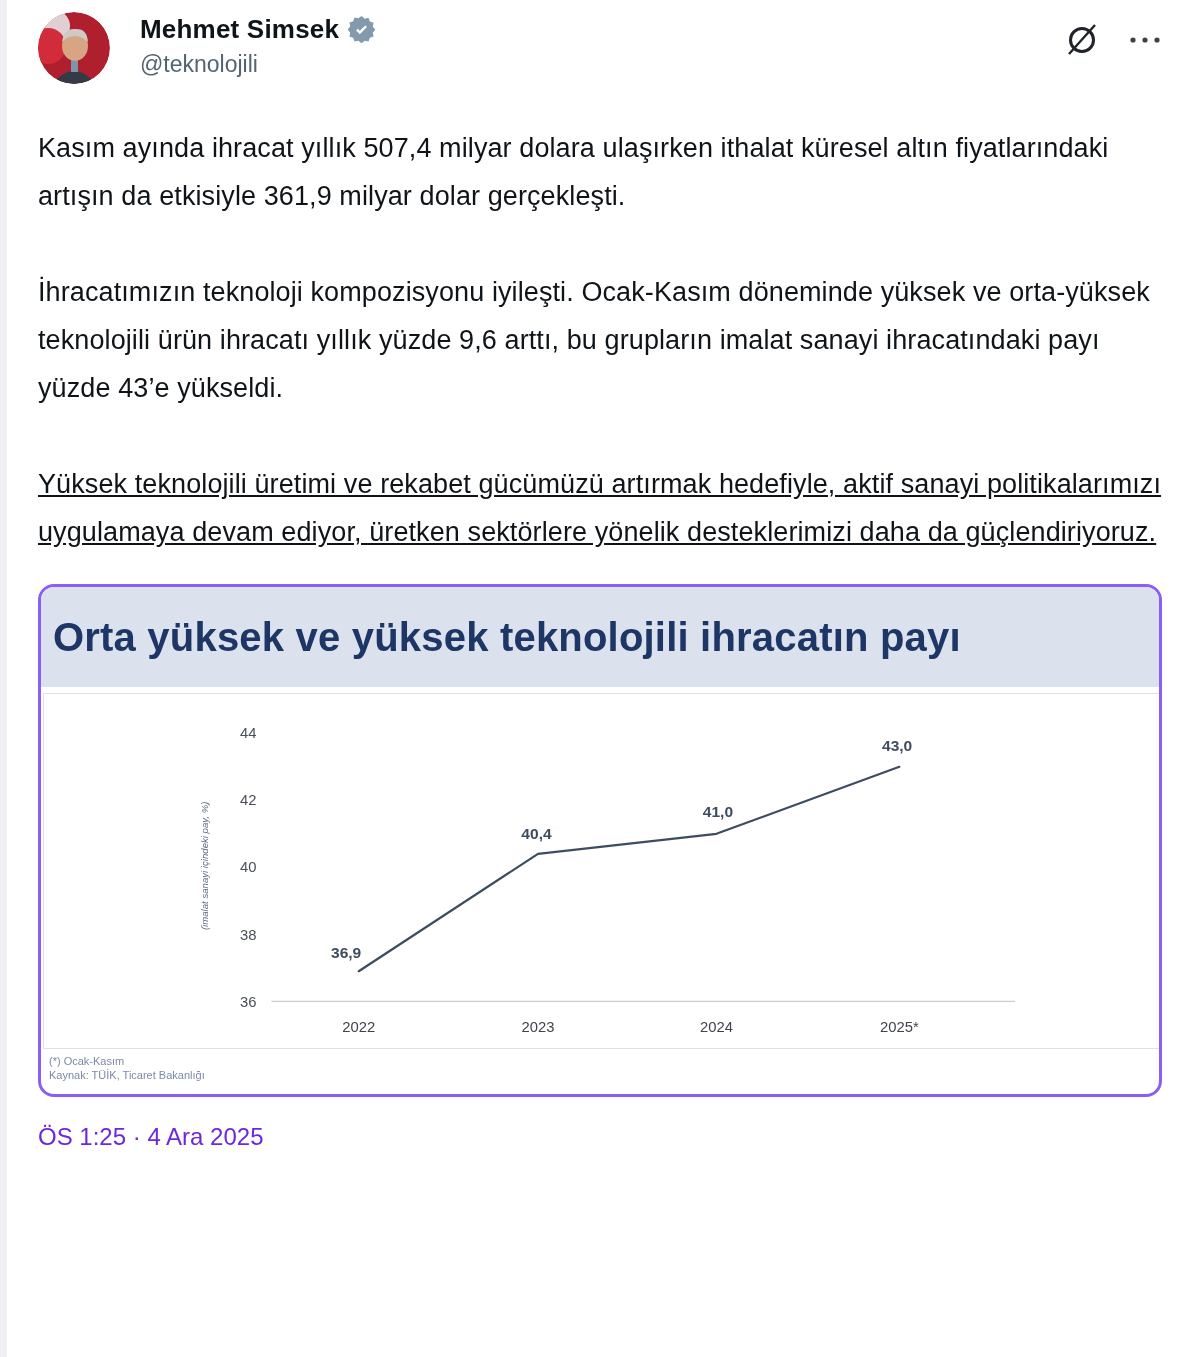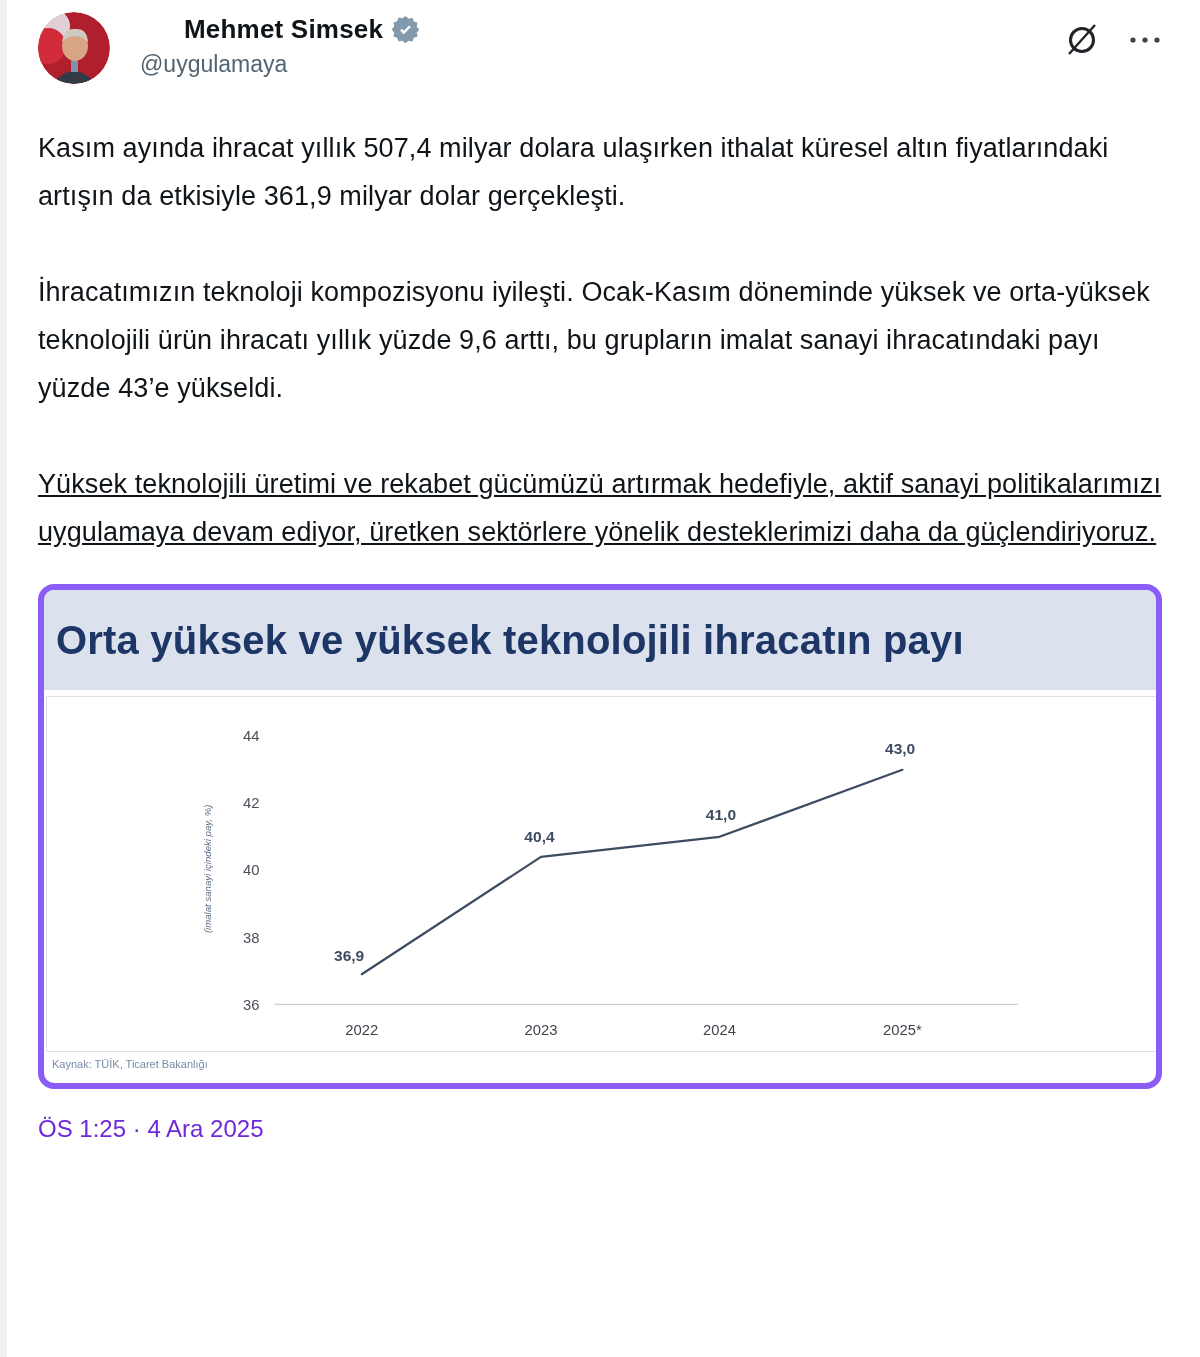--- a/index.html
+++ b/index.html
@@ -11,37 +11,37 @@
     position:relative;
     overflow:hidden;
   }
   .edge-strip { position:absolute; left:0; top:0; width:7px; height:100%; background:#eef0f2; }
   .tweet { padding:12px 38px 0 38px; }
 
   
   .tweet-header { display:flex; align-items:flex-start; }
   .avatar { width:72px; height:72px; border-radius:50%; overflow:hidden; flex:0 0 72px; cursor:pointer; }
   .names { margin-left:30px; padding-top:2px; min-width:0; }
-  .name-row { display:flex; align-items:center; gap:8px;margin-left:44px; }
+  .name-row { display:flex; align-items:center; gap:8px; }
   .display-name { font-size:26px; font-weight:bold; letter-spacing:.2px; cursor:pointer; }
   .badge { width:29px; height:29px; flex:0 0 auto; }
   .handle { font-size:23px; color:#536471; margin-top:6px; cursor:pointer; }
   .header-actions { margin-left:auto; display:flex; align-items:center; gap:28px; padding-top:10px; }
   .icon-btn { cursor:pointer; display:flex; align-items:center; justify-content:center; }
 
   
   .tweet-text { margin-top:40px; max-width:1128px; }
   .tweet-text p { font-size:27px; line-height:48px; margin-bottom:48px; letter-spacing:.1px; }
   .tweet-text p:last-child { margin-bottom:0;text-decoration:underline; }
 
   
   .chart-card {
     margin-top:28px;
     width:1124px;
-    border:6px solid #8b5cf6;
+    border:3px solid #8b5cf6;
     border-radius:16px;
     overflow:hidden;
     background:#ffffff;
     cursor:pointer;
   }
   .chart-title-band {
     background:#dbe2ee;
     height:100px;
     display:flex; align-items:center;
     padding-left:12px;
@@ -99,21 +99,21 @@
       </svg>
     </div>
     <div class="names">
       <div class="name-row">
         <span class="display-name">Mehmet Simsek</span>
         <svg class="badge" viewBox="0 0 24 24">
           <path fill="#829aab" d="M12 .9l2.6 2.1 3.2-.7 1.1 3.1 3.1 1.1-.7 3.2L23.4 12l-2.1 2.6.7 3.2-3.1 1.1-1.1 3.1-3.2-.7L12 23.4l-2.6-2.1-3.2.7-1.1-3.1-3.1-1.1.7-3.2L.6 12l2.1-2.6-.7-3.2 3.1-1.1 1.1-3.1 3.2.7z"></path>
           <path fill="#ffffff" d="M10.6 15.9l-3.1-3.1 1.4-1.4 1.7 1.7 4.5-4.5 1.4 1.4z"></path>
         </svg>
       </div>
-      <div class="handle">@uygulamaya</div>
+      <div class="handle">@teknolojili</div>
     </div>
     <div class="header-actions">
       <span class="icon-btn">
         <svg width="36" height="36" viewBox="0 0 36 36">
           <circle cx="18" cy="18" r="11.5" fill="none" stroke="#202327" stroke-width="3"></circle>
           <line x1="5" y1="32" x2="31" y2="3" stroke="#202327" stroke-width="2.4"></line>
         </svg>
       </span>
       <span class="icon-btn">
         <svg width="34" height="12" viewBox="0 0 34 12">
@@ -149,19 +149,20 @@
           <text x="470" y="195.9" text-anchor="middle" class="dlabel">40,4</text>
           <text x="715" y="165.8" text-anchor="middle" class="dlabel">41,0</text>
           <text x="957" y="76.3" text-anchor="middle" class="dlabel">43,0</text>
           <text x="230" y="456" text-anchor="middle" class="xtick">2022</text>
           <text x="472" y="456" text-anchor="middle" class="xtick">2023</text>
           <text x="713" y="456" text-anchor="middle" class="xtick">2024</text>
           <text x="960" y="456" text-anchor="middle" class="xtick">2025*</text>
         </svg>
     </div>
     <div class="footnotes">
+      <div>(*) Ocak-Kasım</div>
       <div>Kaynak: TÜİK, Ticaret Bakanlığı</div>
     </div>
   </figure>
 
   <div class="timestamp">ÖS 1:25 · 4 Ara 2025</div>
 
 </div>
 
 </body></html>

